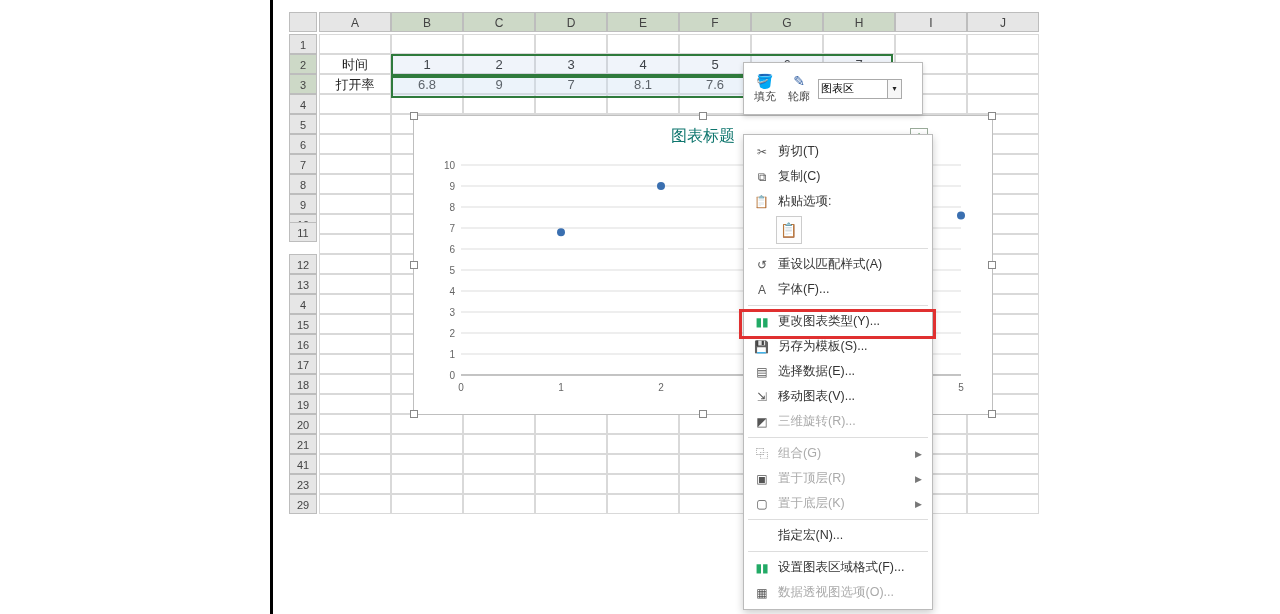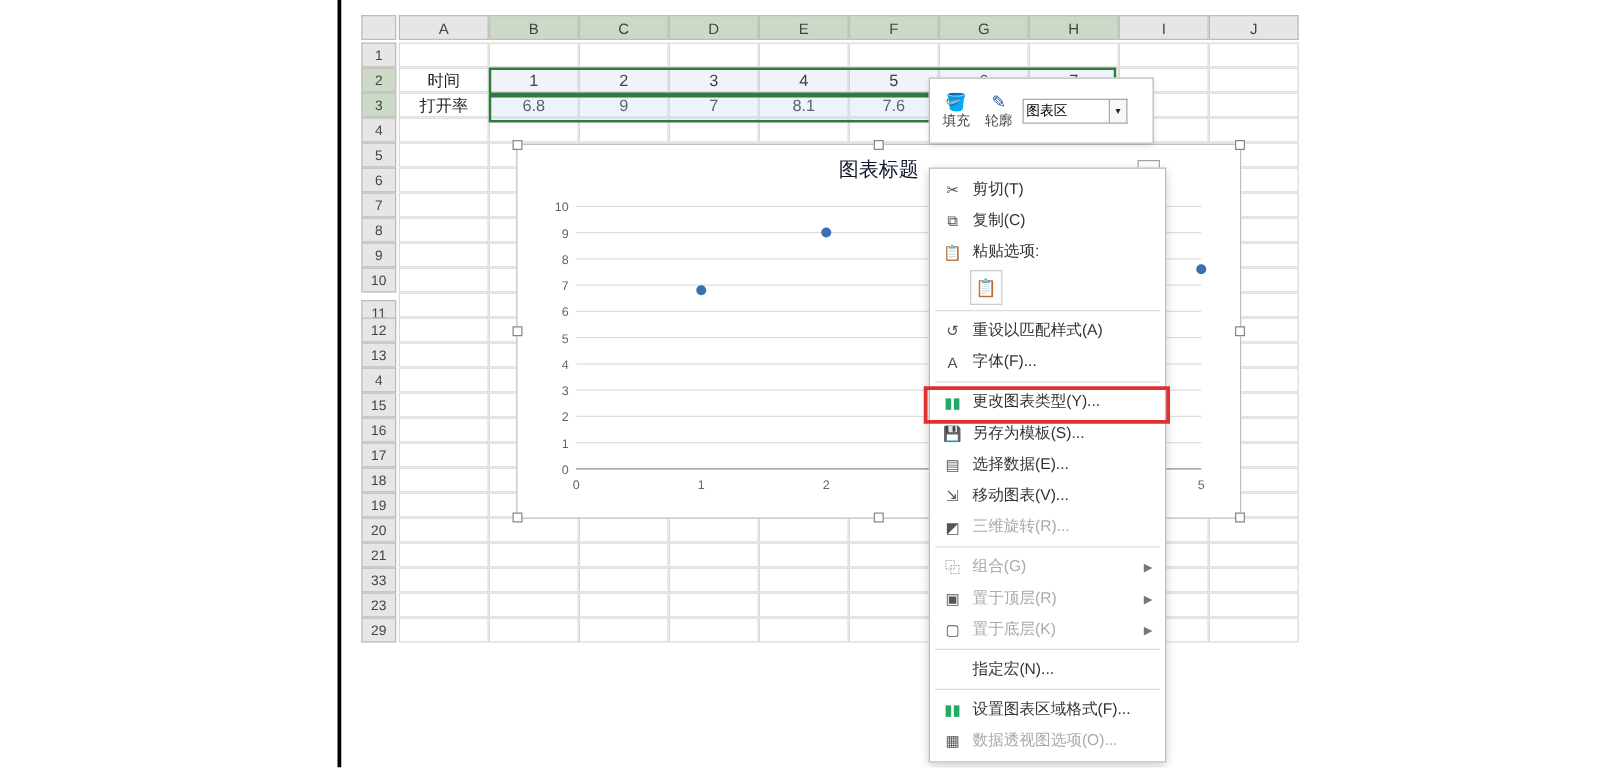--- a/index.html
+++ b/index.html
@@ -78,21 +78,21 @@
     left: 140px; top: 115px;
     width: 580px; height: 300px;
     background:#fff;
     border:1px solid #bfbfbf;
   }
   .chart-obj .handle {
     position:absolute; width:8px; height:8px; background:#fff; border:1px solid #888;
   }
   .chart-title {
     position:absolute; top:10px; left:0; right:0; text-align:center;
-    font-size:16px; color:#0f172a;
+    font-size:16px; color:#0f766e;
   }
   .plot {
     position:absolute; left:158px; top:155px; width:540px; height:240px;
   }
   
   .minitb {
     position:absolute; left:470px; top:62px; width:180px; height:53px;
     background:#fff; border:1px solid #bbb; box-shadow:0 2px 5px rgba(0,0,0,0.15);
     display:flex; align-items:center; gap:4px; padding:4px 6px;
   }
@@ -180,32 +180,32 @@
       <div class="rowhdr" style="top: 34px;">1</div>
       <div class="rowhdr sel" style="top: 54px;">2</div>
       <div class="rowhdr sel" style="top: 74px;">3</div>
       <div class="rowhdr" style="top: 94px;">4</div>
       <div class="rowhdr" style="top: 114px;">5</div>
       <div class="rowhdr" style="top: 134px;">6</div>
       <div class="rowhdr" style="top: 154px;">7</div>
       <div class="rowhdr" style="top: 174px;">8</div>
       <div class="rowhdr" style="top: 194px;">9</div>
       <div class="rowhdr" style="top: 214px;">10</div>
-      <div class="rowhdr" style="top: 240px;">11</div>
+      <div class="rowhdr" style="top: 222px;">11</div>
       <div class="rowhdr" style="top: 254px;">12</div>
       <div class="rowhdr" style="top: 274px;">13</div>
       <div class="rowhdr" style="top: 294px;">4</div>
       <div class="rowhdr" style="top: 314px;">15</div>
       <div class="rowhdr" style="top: 334px;">16</div>
       <div class="rowhdr" style="top: 354px;">17</div>
       <div class="rowhdr" style="top: 374px;">18</div>
       <div class="rowhdr" style="top: 394px;">19</div>
       <div class="rowhdr" style="top: 414px;">20</div>
       <div class="rowhdr" style="top: 434px;">21</div>
-      <div class="rowhdr" style="top: 454px;">33</div>
+      <div class="rowhdr" style="top: 454px;">41</div>
       <div class="rowhdr" style="top: 474px;">23</div>
       <div class="rowhdr" style="top: 494px;">29</div>
     </div>
 
   <div id="row2cells">
       <div class="cell hdrcell" style="left: 46px; top: 54px; width: 72px;">时间</div>
       <div class="cell " style="left: 118px; top: 54px; width: 72px;">1</div>
       <div class="cell " style="left: 190px; top: 54px; width: 72px;">2</div>
       <div class="cell " style="left: 262px; top: 54px; width: 72px;">3</div>
       <div class="cell " style="left: 334px; top: 54px; width: 72px;">4</div>

